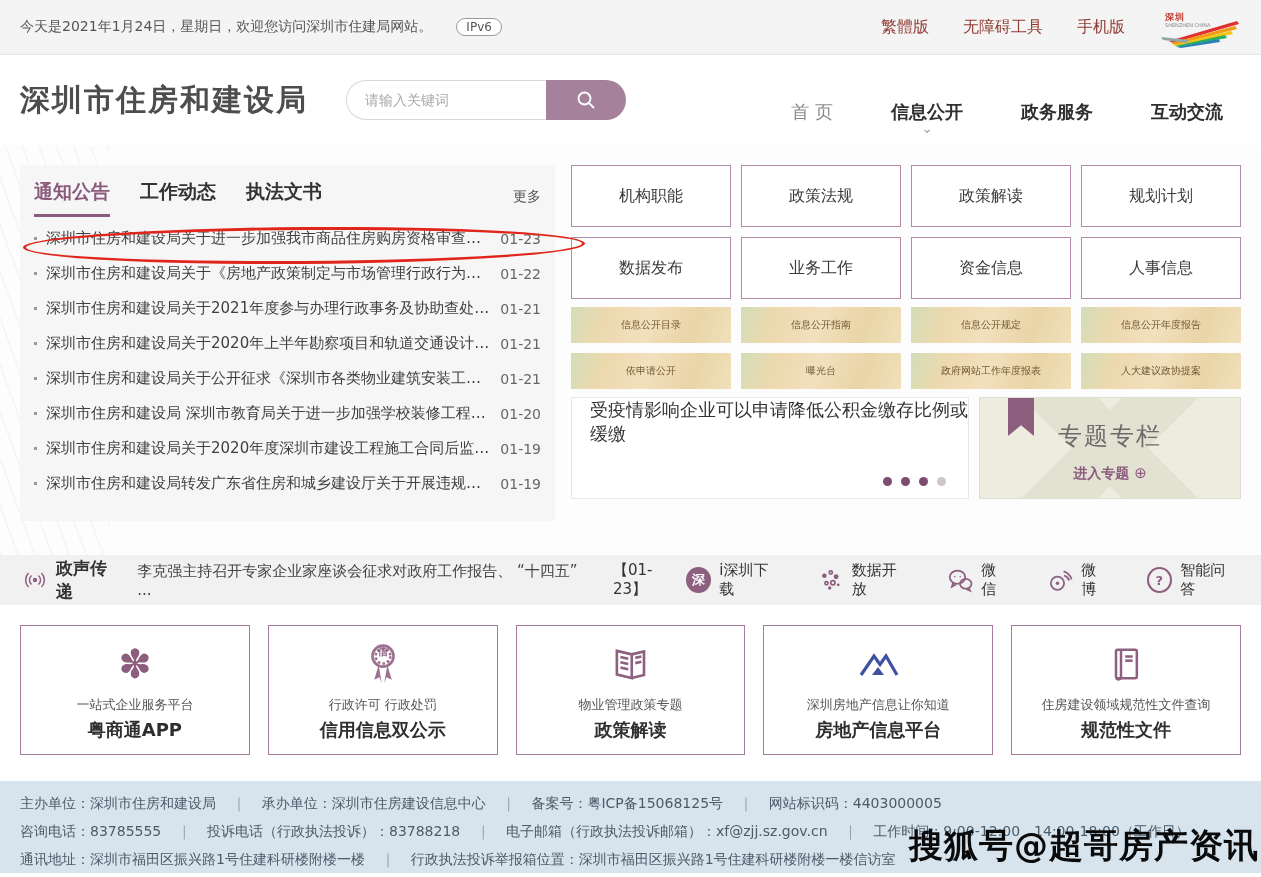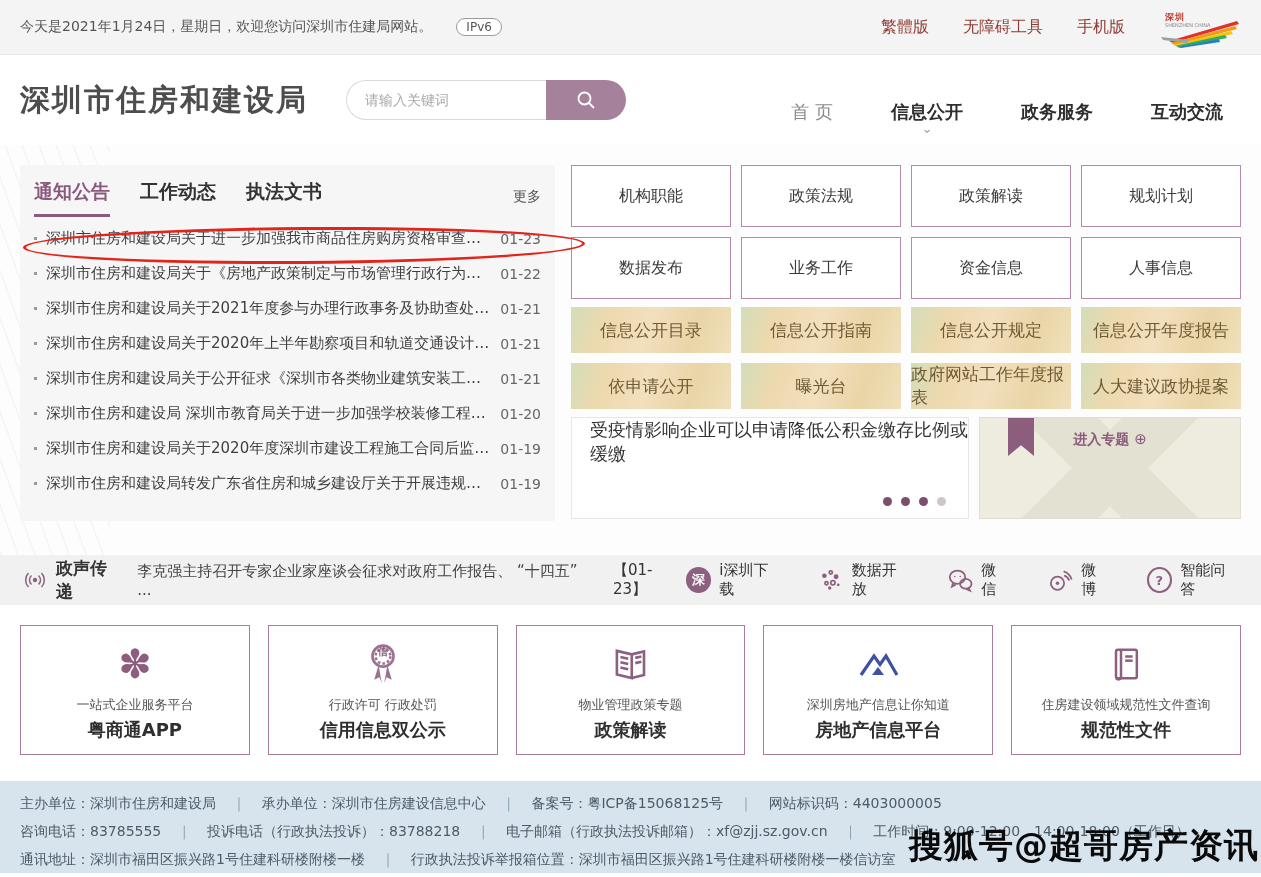--- a/index.html
+++ b/index.html
@@ -51,21 +51,21 @@
                       text-overflow:ellipsis; max-width:445px; }
   .news-item .date { margin-left:auto; font-size:14px; color:#666; }
   .ellipse { position:absolute; left:3px; top:62px; width:562px; height:37px;
              border:3px solid #e1251b; border-radius:50% / 50%; transform:rotate(-0.4deg); pointer-events:none; }
 
   .right-panel { margin-left:16px; flex:1; }
   .grid4 { display:grid; grid-template-columns:repeat(4,1fr); gap:10px; }
   .qbox { height:62px; background:#fff; border:1px solid #b58bab; display:flex; align-items:center;
           justify-content:center; font-size:16px; color:#3a3a3a; cursor:pointer; }
   .grid-beige { margin-top:8px; }
-  .bbox { height:46px; border:none; font-size:17px; color:#6f5a35;
+  .bbox { height:36px; border:none; font-size:10px; color:#6f5a35;
           background:linear-gradient(110deg,#d3ddb9 0%,#edd9ae 22%,#f2dfbd 48%,#e9d5a6 75%,#f0e0bb 100%);
           display:flex; align-items:center; justify-content:center; cursor:pointer; }
   .banner-row { margin-top:8px; display:flex; gap:10px; height:102px; }
   .banner { position:relative; flex:1; background:#fff; border:1px solid #e7e7e7; display:flex; align-items:flex-start; cursor:pointer; }
   .banner .btext { font-size:18px; color:#333; padding-left:18px; }
   .dots { position:absolute; right:22px; bottom:12px; display:flex; gap:9px; }
   .dot { width:9px; height:9px; border-radius:50%; background:#7d4d6e; cursor:pointer; }
   .dot.inactive { background:#cfc6cb; }
   .special { position:relative; width:262px; background:#edecdf; border:1px solid #e0ded2; overflow:hidden; cursor:pointer; }
   .special .xbar { position:absolute; left:50%; top:50%; width:340px; height:54px; background:#e3e1d2; }
@@ -245,20 +245,21 @@
             <span class="dot"></span>
             <span class="dot"></span>
             <span class="dot"></span>
             <span class="dot inactive"></span>
           </div>
         </div>
         <div class="special">
           <div class="xbar a"></div>
           <div class="xbar b"></div>
           <div class="bookmark"></div>
+          <div class="stitle">专题专栏</div>
           <div class="enter">
             <span>进入专题</span>
             <span class="plus">⊕</span>
           </div>
         </div>
       </div>
     </section>
   </div>
 
   <div class="voice-strip">

